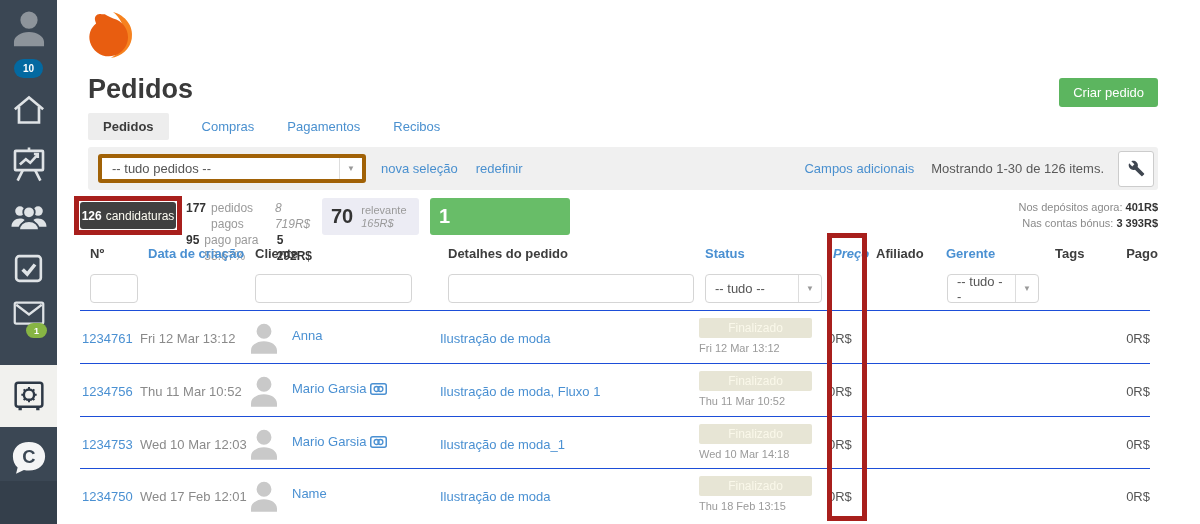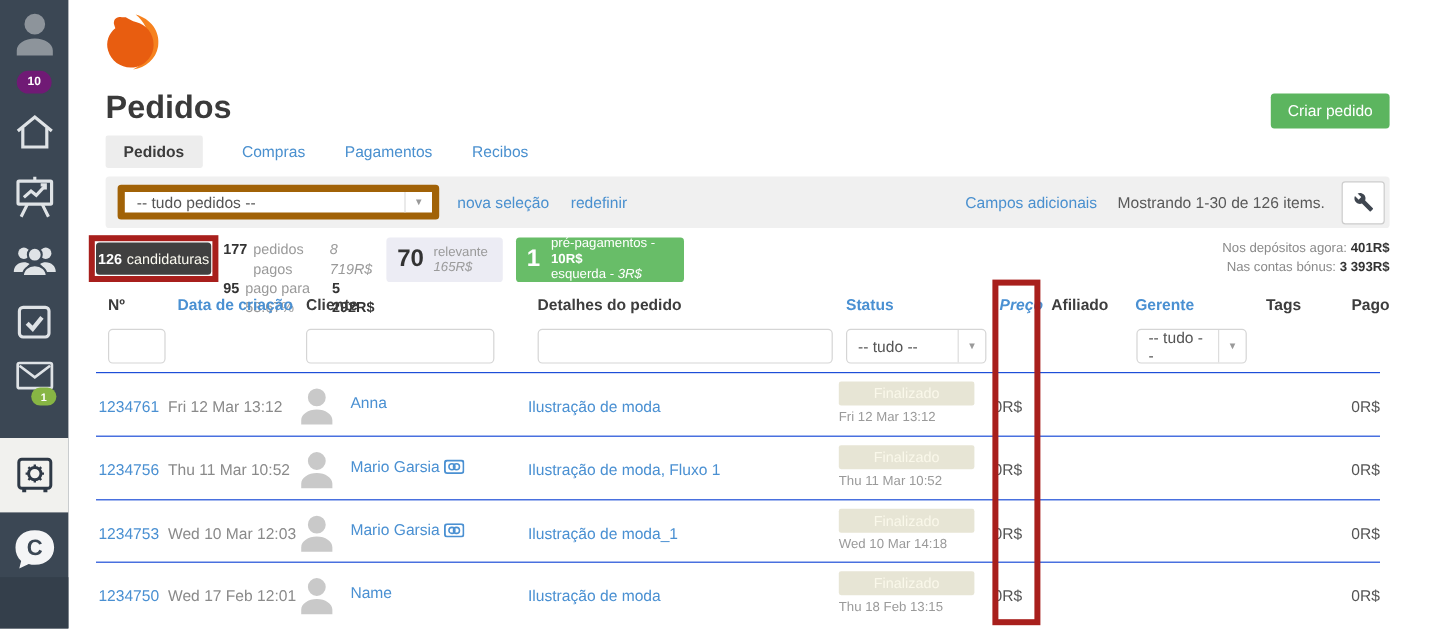--- a/index.html
+++ b/index.html
@@ -6,37 +6,37 @@
   html,body { background:#fff; }
   body { font-family:"Liberation Sans", sans-serif; }
   .page { position:relative; width:1200px; height:524px; background:#fff; overflow:hidden; }
 
   
   .sidebar { position:absolute; left:0; top:0; width:57px; height:524px; background:#3b4754; }
   .sb-item { position:absolute; left:0; width:57px; display:flex; justify-content:center; cursor:pointer; }
   .sb-active-bg { position:absolute; left:0; top:365px; width:57px; height:62px; background:#f1f1ee; }
   .sb-bottom { position:absolute; left:0; top:481px; width:57px; height:43px; background:#343f4b; }
   .pill { position:absolute; display:flex; align-items:center; justify-content:center; color:#fff; font-weight:bold; border-radius:10px; }
-  .pill-red { left:14px; top:59px; width:29px; height:19px; background:#701a75; font-size:10px; }
+  .pill-red { left:14px; top:59px; width:29px; height:19px; background:#0369a1; font-size:10px; }
   .pill-green { left:26px; top:323px; width:21px; height:15px; background:#87b544; font-size:9px; }
 
   
   .logo { position:absolute; left:86px; top:10px; width:52px; height:52px; }
   .title { position:absolute; left:88px; top:74px; font-size:27px; font-weight:bold; color:#3a3a3a; }
   .btn-create { position:absolute; right:42px; top:78px; background:#5cb55f; color:#fff; font-size:13px;
                 padding:7px 14px; border-radius:3px; border:none; cursor:pointer; }
 
   .tabs { position:absolute; left:88px; top:113px; display:flex; align-items:center; font-size:13px; }
   .tab-active { background:#ededed; color:#3c3c3c; font-weight:bold; padding:6px 15px; border-radius:2px; cursor:pointer; }
   .tab-link { color:#4a90cf; margin-left:33px; cursor:pointer; }
 
   
   .filter-bar { position:absolute; left:88px; top:147px; width:1070px; height:43px; background:#f0f0f0;
                 border-radius:3px; display:flex; align-items:center; font-size:13px; }
-  .psel { display:flex; align-items:stretch; background:#fff; border:6px solid #a16207; border-radius:3px;
+  .psel { display:flex; align-items:stretch; background:#fff; border:4px solid #a16207; border-radius:3px;
           height:29px; margin-left:10px; width:268px; cursor:pointer; }
   .psel-text { flex:1; display:flex; align-items:center; padding:0 10px; color:#555; }
   .psel-arr { width:23px; border-left:1px solid #ddd; display:flex; align-items:center; justify-content:center;
               color:#9a9a9a; font-size:8px; }
   .fb-link { color:#4a90cf; cursor:pointer; }
   .fb-link.n1 { margin-left:15px; }
   .fb-link.n2 { margin-left:18px; }
   .fb-right { margin-left:auto; display:flex; align-items:center; }
   .fb-showing { color:#595959; margin-left:17px; }
   .btn-wrench { width:36px; height:36px; background:#fff; border:1px solid #ccc; border-radius:3px;
@@ -216,24 +216,20 @@
   <div class="stat-rel">
     <span class="big">70</span>
     <span class="col">
       <div>relevante</div>
       <div class="amt-it">165R$</div>
     </span>
   </div>
 
   <div class="stat-pre">
     <span class="big">1</span>
-    <span class="col">
-      <div><span>pré-pagamentos - </span><b>10R$</b></div>
-      <div><span>esquerda - </span><i>3R$</i></div>
-    </span>
   </div>
 
   <div class="stat-right">
     <div><span>Nos depósitos agora: </span><b>401R$</b></div>
     <div><span>Nas contas bónus: </span><b>3 393R$</b></div>
   </div>
 
   <div class="th" style="left:90px;">Nº</div>
   <div class="th th-link" style="left:148px;">Data de criação</div>
   <div class="th" style="left:255px;">Cliente</div>

